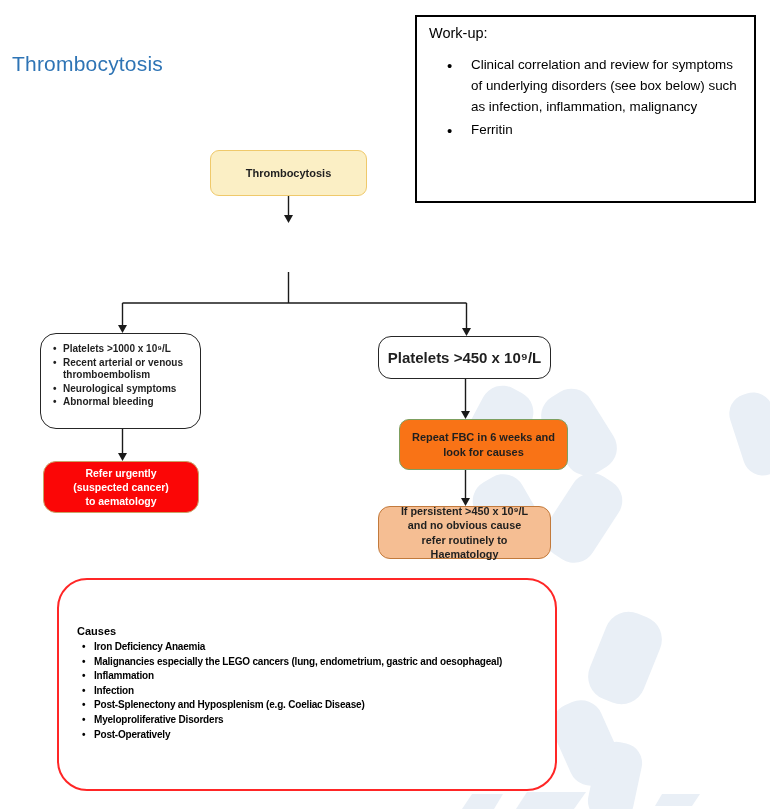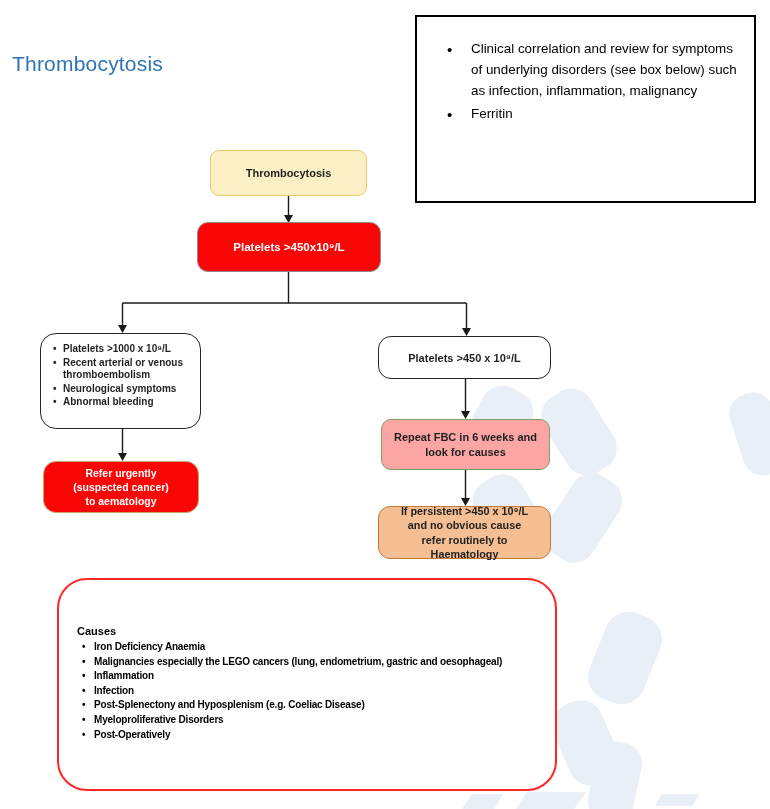--- a/index.html
+++ b/index.html
@@ -53,25 +53,25 @@
   .criteria ul { margin:0; padding:0 0 0 15px; list-style:none; }
   .criteria li { position:relative; line-height:1.26; margin-bottom:1px; }
   .criteria li::before { content:"\2022"; position:absolute; left:-10px; }
   .red2 {
     left:43px; top:461px; width:156px; height:52px;
     background:#FB0606; border:1px solid #C8A468; border-radius:13px;
     color:#fff; font-size:10.5px; padding:4px 28px; line-height:1.35;
   }
   .check {
     left:378px; top:336px; width:173px; height:43px;
-    background:#fff; border:1.5px solid #262626; border-radius:13px; font-size:11px;
+    background:#fff; border:1.5px solid #262626; border-radius:13px; font-size:15px;
   }
   .green {
-    left:381px; top:419px; width:169px; height:51px;
-    background:#fca5a5; border:1px solid #7D9F60; border-radius:10px;
+    left:399px; top:419px; width:169px; height:51px;
+    background:#f97316; border:1px solid #7D9F60; border-radius:10px;
     font-size:11px; padding:4px 10px; line-height:1.35;
   }
   .orange {
     left:378px; top:506px; width:173px; height:53px;
     background:#F5BE93; border:1px solid #C27A3C; border-radius:12px;
     font-size:10.8px; padding:4px 16px; line-height:1.32;
   }
 
   .causes {
     position:absolute; left:57px; top:578px; width:500px; height:213px;
@@ -124,29 +124,29 @@
       <polygon points="462,328 471,328 466.5,336"></polygon>
       <polygon points="118,453 127,453 122.5,461"></polygon>
       <polygon points="461,411 470,411 465.5,419"></polygon>
       <polygon points="461,498 470,498 465.5,506"></polygon>
     </g>
   </svg>
 
   <h1 class="title">Thrombocytosis</h1>
 
   <div class="workup">
+    <div class="workup-title">Work-up:</div>
     <ul class="workup-list">
       <li>Clinical correlation and review for symptoms of underlying disorders (see box below) such as infection, inflammation, malignancy</li>
       <li>Ferritin</li>
     </ul>
   </div>
 
   <div class="node start">Thrombocytosis</div>
 
-  <div class="node red1">Platelets &gt;450x10⁹/L</div>
 
   <div class="node criteria">
     <ul>
       <li>Platelets &gt;1000 x 10⁹/L</li>
       <li>Recent arterial or venous thromboembolism</li>
       <li>Neurological symptoms</li>
       <li>Abnormal bleeding</li>
     </ul>
   </div>
 

